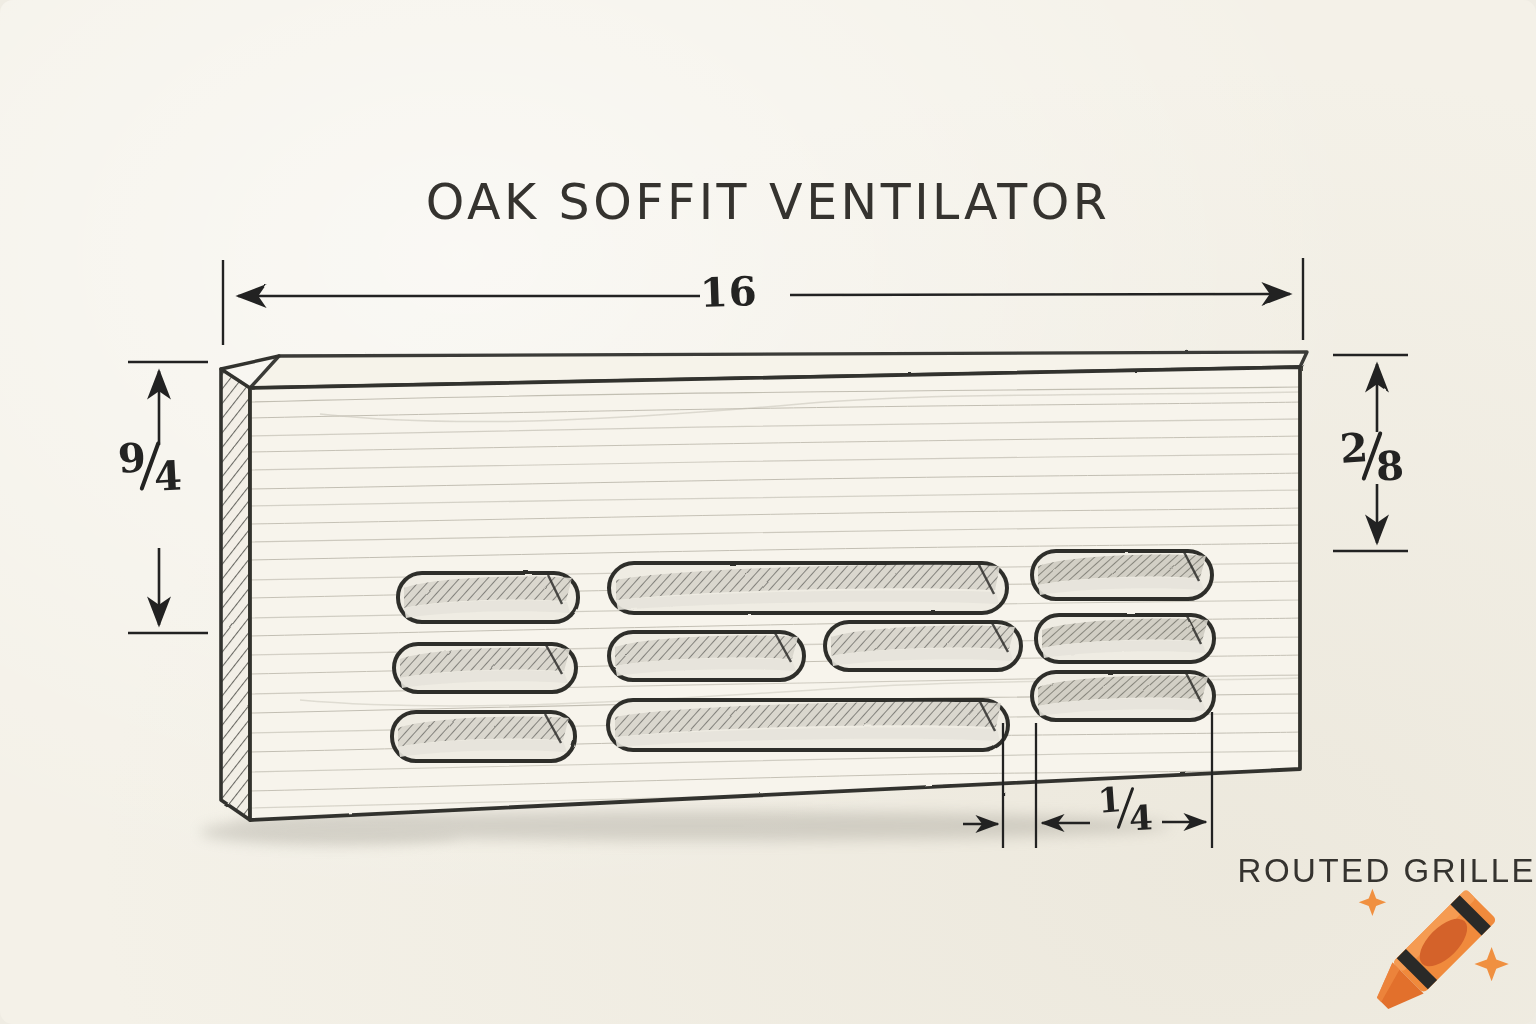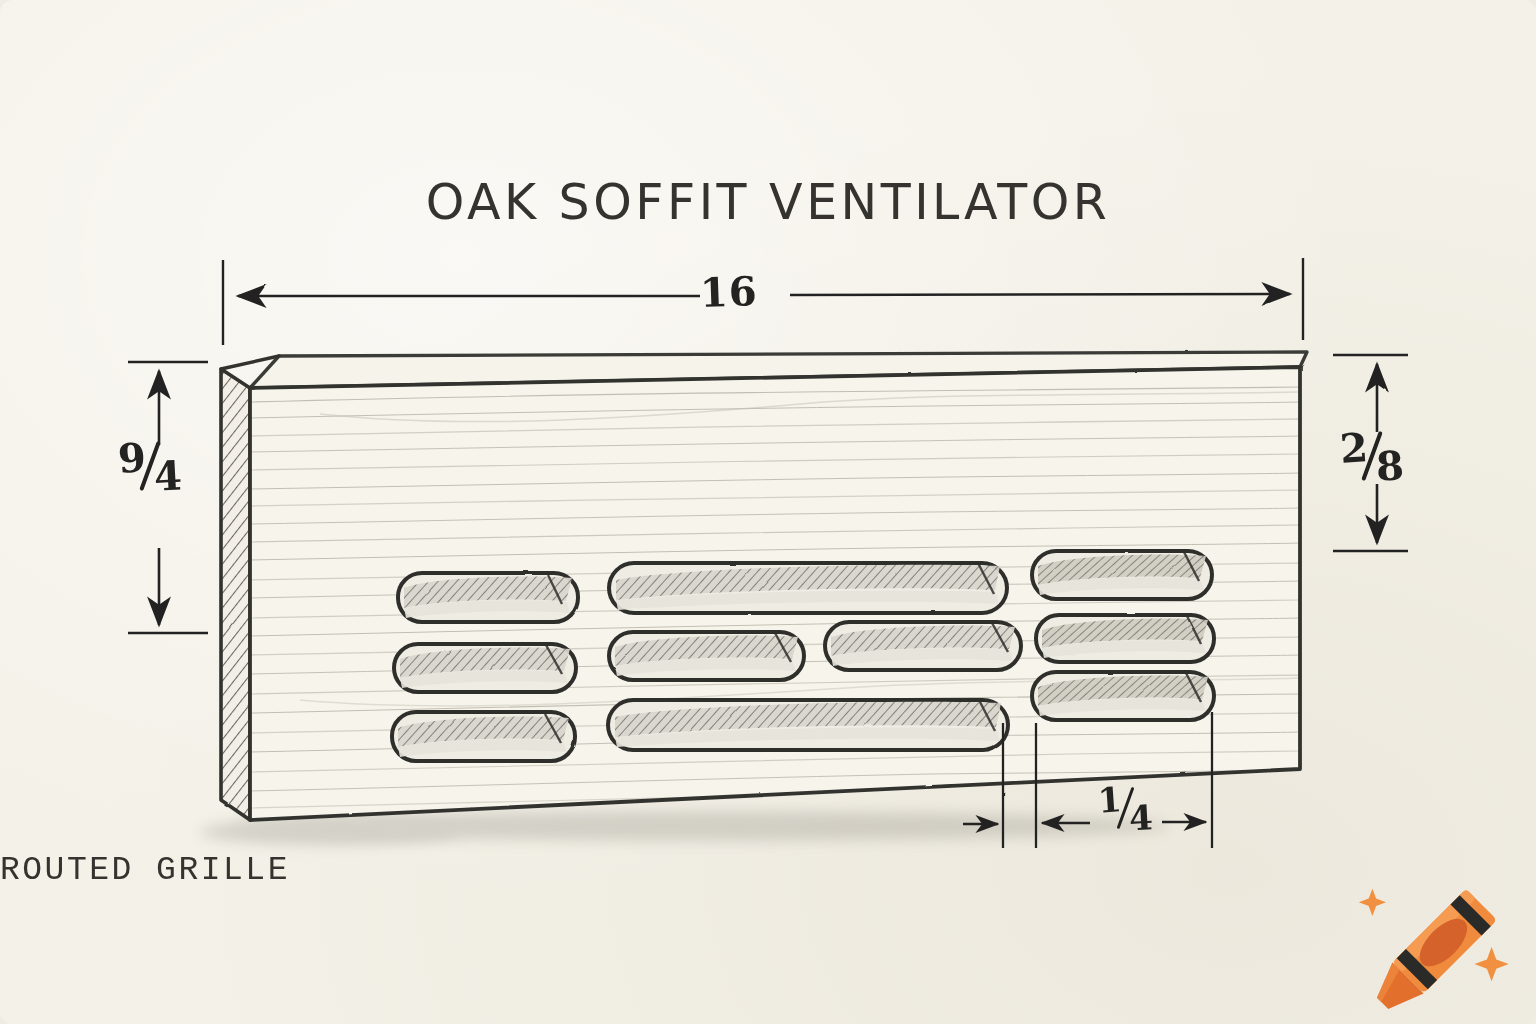--- a/index.html
+++ b/index.html
@@ -44,25 +44,25 @@
     text-align: center;
     font-size: 49px;
     letter-spacing: 3.5px;
     font-weight: 400;
     font-family: "DejaVu Sans", sans-serif;
     color: #35332f;
   }
   #caption-text {
     left: 0; right: 0;
     top: 852px;
-    text-align: left;
+    text-align: right;
     font-size: 33px;
     letter-spacing: 2.5px;
     color: #35332f;
-    font-family: Liberation Mono, monospace;
+    font-family: Liberation Sans, sans-serif;
   }
   
   .dim-frac {
     position: absolute;
     color: #232322;
     font-family: "DejaVu Serif", serif;
     font-weight: 700;
     display: flex;
     align-items: center;
     line-height: 1;

